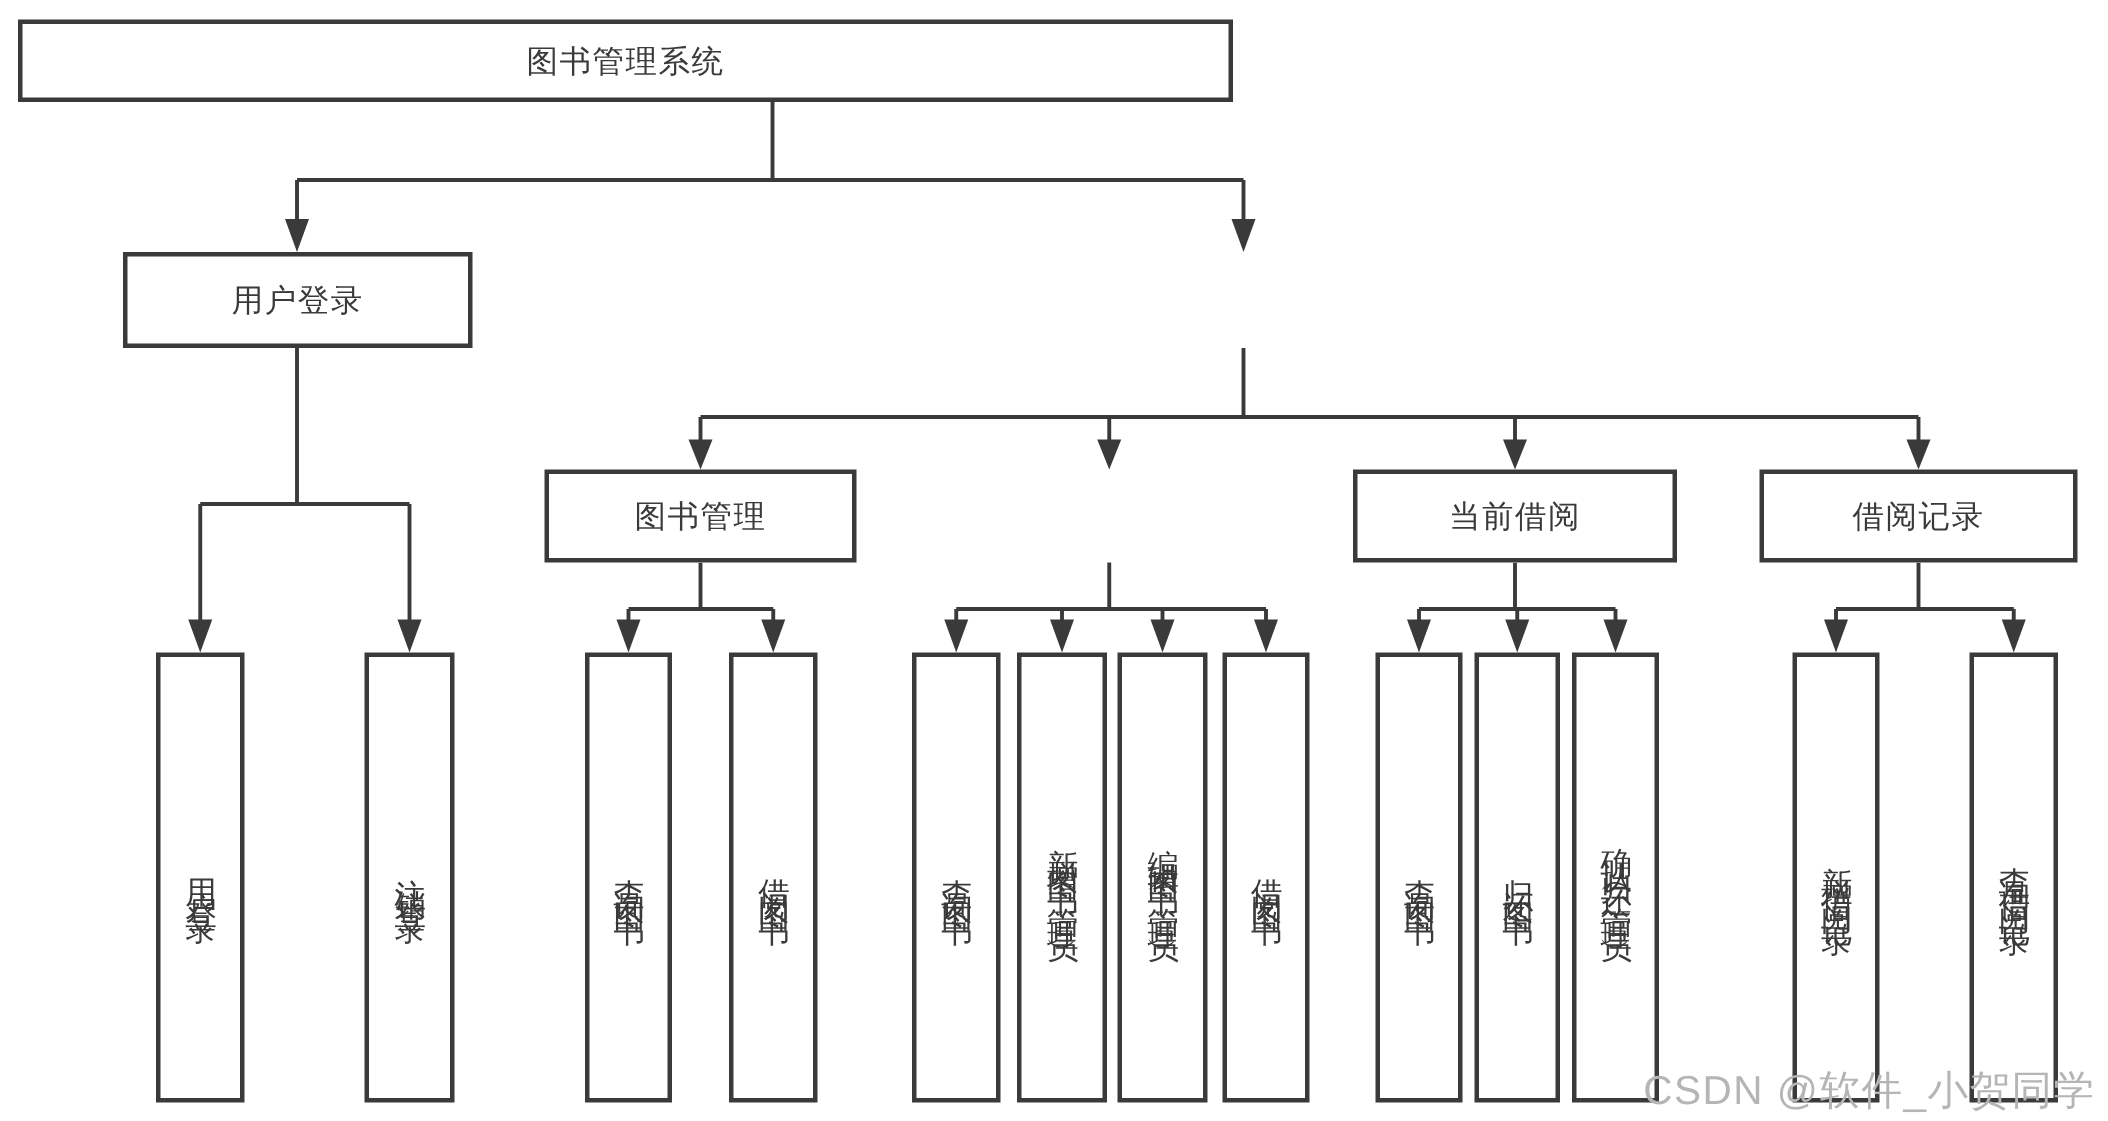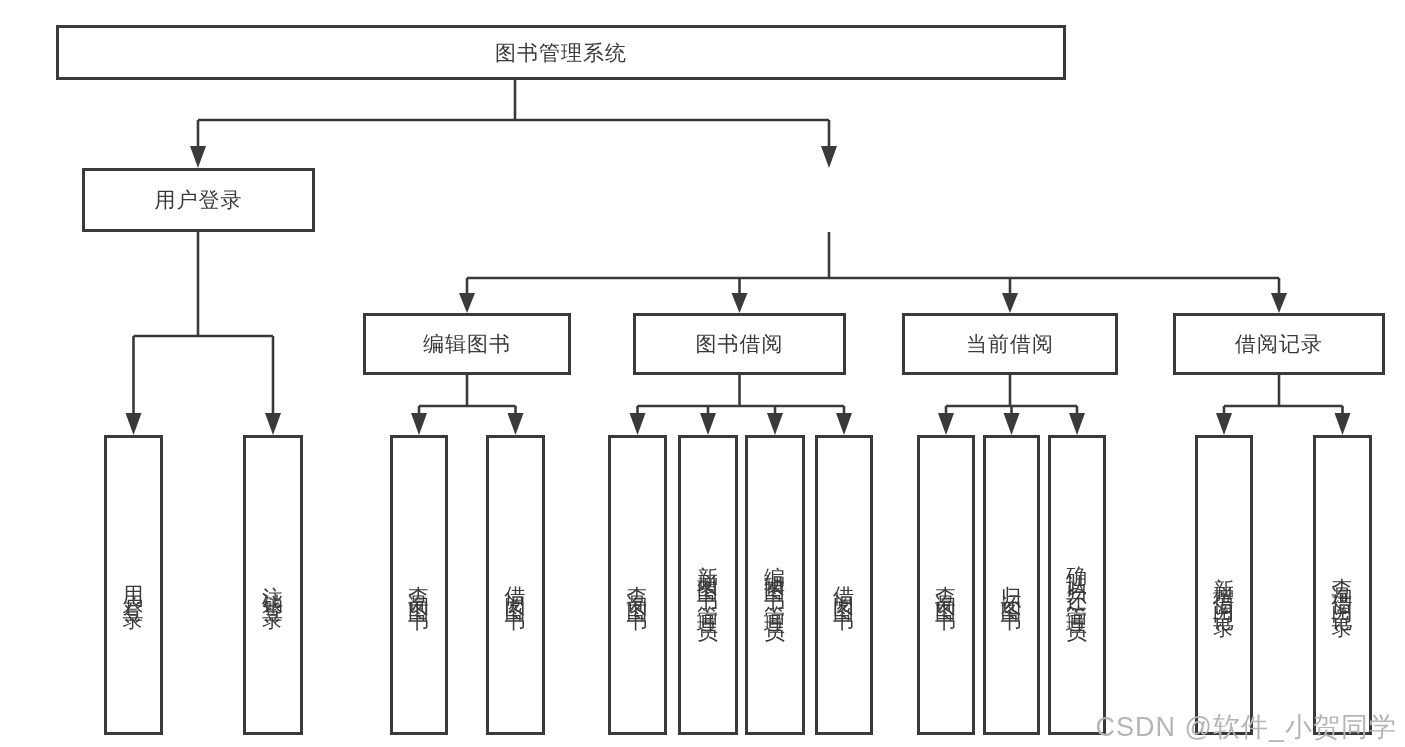--- a/index.html
+++ b/index.html
@@ -137,33 +137,30 @@
 
       <polygon points="938,413 954,413 946,435"></polygon>
       <polygon points="1003.5,413 1019.5,413 1011.5,435"></polygon>
       <polygon points="1069,413 1085,413 1077,435"></polygon>
 
       <polygon points="1216,413 1232,413 1224,435"></polygon>
       <polygon points="1334.5,413 1350.5,413 1342.5,435"></polygon>
     </g>
   </svg>
 
-  <div class="node" style="left:12px; top:25px; width:1010px; height:55px;margin-left:44px;">
+  <div class="node" style="left:12px; top:13px; width:810px; height:55px;">
     <span>图书管理系统</span>
   </div>
 
   <div class="node" style="left:82px; top:168px; width:233px; height:64px;">
     <span>用户登录</span>
   </div>
 
   <div class="node" style="left:363px; top:313px; width:208px; height:62px;">
-    <span>编辑图书</span>
-  </div>
-  <div class="node" style="left:633px; top:313px; width:213px; height:62px;">
-    <span>图书借阅</span>
+    <span>图书管理</span>
   </div>
   <div class="node" style="left:902px; top:313px; width:216px; height:62px;">
     <span>当前借阅</span>
   </div>
   <div class="node" style="left:1173px; top:313px; width:212px; height:62px;">
     <span>借阅记录</span>
   </div>
 
   <div class="vnode" style="left:104px; top:435px; width:59px; height:300px;">
     <span class="vtext">用户登录</span>

